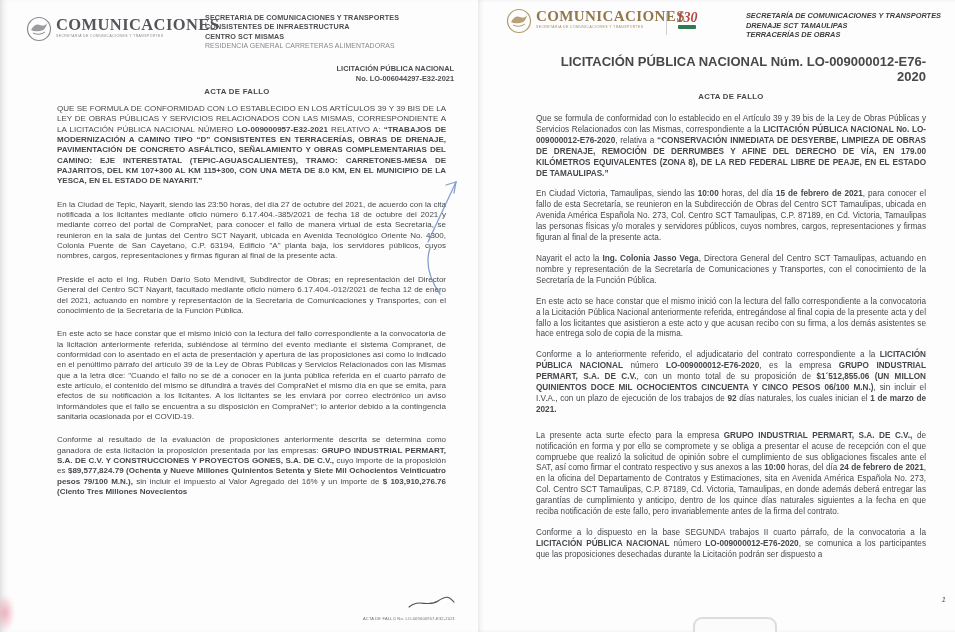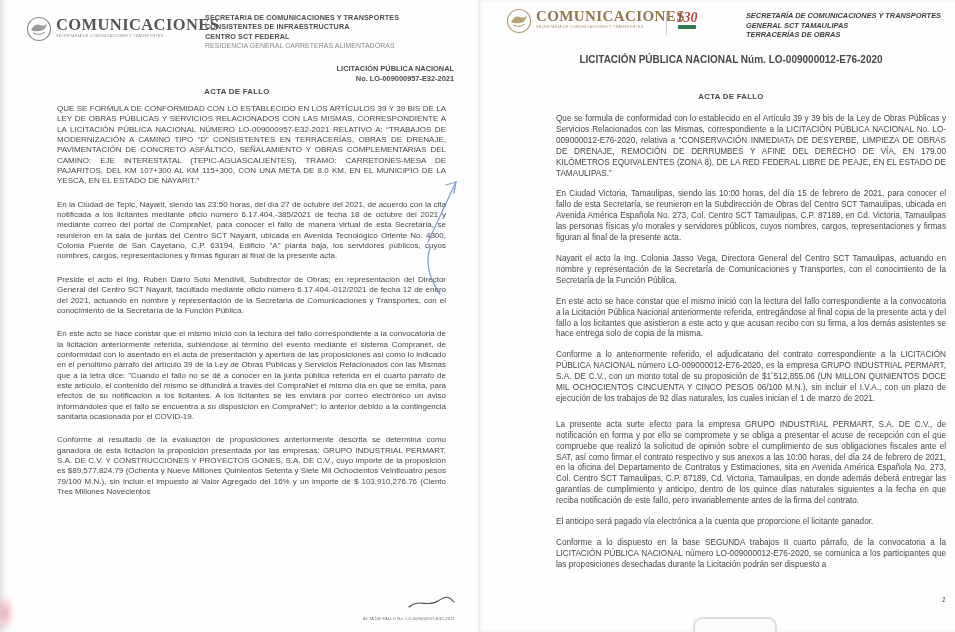--- a/index.html
+++ b/index.html
@@ -28,41 +28,41 @@
   .lp-header .light{font-weight:400;color:#85878a;font-size:6.9px;}
 
   .lp-licit{position:absolute;right:31px;top:64px;text-align:right;font-weight:700;
     font-size:7.4px;line-height:10px;color:#4b4d50;}
   .acta-title{position:absolute;font-weight:700;color:#47494c;text-align:center;}
   .lp-acta{left:57px;top:87px;width:360px;font-size:7.8px;letter-spacing:.3px;}
 
   .lp-body{position:absolute;left:57px;top:104px;width:389px;font-size:8px;
     line-height:10.35px;text-align:justify;color:#46494d;}
   .lp-body p{margin:0 0 13px 0;}
-  .b{font-weight:400;}
+  .b{font-weight:700;}
 
   .lp-footer{position:absolute;right:30px;top:616px;font-size:4px;color:#6a6d70;letter-spacing:.2px;}
 
   
   .logo-right{left:28px;top:8px;}
   .logo-div{position:absolute;left:188px;top:13px;width:1px;height:22px;background:#cfcfcf;}
   .logo130{position:absolute;left:197px;top:11px;width:24px;text-align:center;}
   .logo130 .num{font-family:"Liberation Serif", serif;font-weight:700;font-style:italic;
     font-size:14px;line-height:13px;color:#b44a3f;}
   .logo130 .base{width:18px;height:4px;background:#2f7a50;border-radius:1px;margin:1px auto 0;}
 
   .rp-header{position:absolute;right:22px;top:11px;text-align:left;font-weight:700;
     font-style:italic;font-size:7.4px;line-height:9.7px;color:#3e3e41;}
 
-  .rp-licit{position:absolute;left:58px;top:54px;width:390px;text-align:center;
-    font-weight:700;font-size:10px;color:#46484b;}
+  .rp-licit{position:absolute;left:58px;top:54px;width:390px;text-align:right;
+    font-weight:700;font-size:13px;color:#46484b;}
   .rp-acta{left:58px;top:92px;width:390px;font-size:7.8px;letter-spacing:.3px;}
 
   .rp-body{position:absolute;left:58px;top:114px;width:390px;font-size:8.2px;
-    line-height:10.9px;text-align:justify;color:#45484c;margin-left:20px;}
+    line-height:10.9px;text-align:justify;color:#45484c;}
   .rp-body p{margin:0 0 10px 0;}
   .rp-body p:nth-of-type(6){margin-top:15px;}
 
   .page-num{position:absolute;right:17px;top:595px;font-style:italic;font-size:8px;color:#55585c;}
 
   .stamp-outline{position:absolute;left:215px;top:617px;width:80px;height:26px;
     border:2px solid #dddddf;border-radius:9px;background:#fbfbfb;}
 
   .pink-smudge{position:absolute;left:-5px;top:594px;width:20px;height:38px;
     background:radial-gradient(ellipse at center, rgba(229,86,115,.45), rgba(229,86,115,0) 70%);
@@ -85,27 +85,27 @@
     </svg>
     <div class="brandcol">
       <div class="brand brand-gray">COMUNICACIONES</div>
       <div class="logocap">SECRETARIA DE COMUNICACIONES Y TRANSPORTES</div>
     </div>
   </div>
 
   <div class="lp-header">
     <div>SECRETARIA DE COMUNICACIONES Y TRANSPORTES</div>
     <div>CONSISTENTES DE INFRAESTRUCTURA</div>
-    <div>CENTRO SCT FEDERAL</div>
+    <div>CENTRO SCT MISMAS</div>
     <div class="light">RESIDENCIA GENERAL CARRETERAS ALIMENTADORAS</div>
   </div>
 
   <div class="lp-licit">
     <div>LICITACIÓN PÚBLICA NACIONAL</div>
-    <div>No. LO-009000957-E32-2021</div>
+    <div>No. LO-006044297-E32-2021</div>
   </div>
 
   <div class="acta-title lp-acta">ACTA DE FALLO</div>
 
   <div class="lp-body">
       <p><span>QUE SE FORMULA DE CONFORMIDAD CON LO ESTABLECIDO EN LOS ARTÍCULOS 39 Y 39 BIS DE LA LEY DE OBRAS PÚBLICAS Y SERVICIOS RELACIONADOS CON LAS MISMAS, CORRESPONDIENTE A LA LICITACIÓN PÚBLICA NACIONAL NÚMERO </span><span class="b">LO-009000957-E32-2021</span><span> RELATIVO A: </span><span class="b">“TRABAJOS DE MODERNIZACIÓN A CAMINO TIPO “D” CONSISTENTES EN TERRACERÍAS, OBRAS DE DRENAJE, PAVIMENTACIÓN DE CONCRETO ASFÁLTICO, SEÑALAMIENTO Y OBRAS COMPLEMENTARIAS DEL CAMINO: EJE INTERESTATAL (TEPIC-AGUASCALIENTES), TRAMO: CARRETONES-MESA DE PAJARITOS, DEL KM 107+300 AL KM 115+300, CON UNA META DE 8.0 KM, EN EL MUNICIPIO DE LA YESCA, EN EL ESTADO DE NAYARIT.”</span></p>
       <p><span>En la Ciudad de Tepic, Nayarit, siendo las 23:50 horas, del día 27 de octubre del 2021, de acuerdo con la cita notificada a los licitantes mediante oficio número 6.17.404.-385/2021 de fecha 18 de octubre del 2021 y mediante correo del portal de CompraNet, para conocer el fallo de manera virtual de esta Secretaría, se reunieron en la sala de juntas del Centro SCT Nayarit, ubicada en Avenida Tecnológico Oriente No. 4300, Colonia Puente de San Cayetano, C.P. 63194, Edificio "A" planta baja, los servidores públicos, cuyos nombres, cargos, representaciones y firmas figuran al final de la presente acta.</span></p>
       <p><span>Preside el acto el Ing. Rubén Darío Soto Mendívil, Subdirector de Obras; en representación del Director General del Centro SCT Nayarit, facultado mediante oficio número 6.17.404.-012/2021 de fecha 12 de enero del 2021, actuando en nombre y representación de la Secretaría de Comunicaciones y Transportes, con el conocimiento de la Secretaría de la Función Pública.</span></p>
       <p><span>En este acto se hace constar que el mismo inició con la lectura del fallo correspondiente a la convocatoria de la licitación anteriormente referida, subiéndose al término del evento mediante el sistema Compranet, de conformidad con lo asentado en el acta de presentación y apertura de las proposiciones así como lo indicado en el penúltimo párrafo del artículo 39 de la Ley de Obras Públicas y Servicios Relacionados con las Mismas que a la letra dice: "Cuando el fallo no se dé a conocer en la junta pública referida en el cuarto párrafo de este artículo, el contenido del mismo se difundirá a través del CompraNet el mismo día en que se emita, para efectos de su notificación a los licitantes. A los licitantes se les enviará por correo electrónico un aviso informándoles que el fallo se encuentra a su disposición en CompraNet"; lo anterior debido a la contingencia sanitaria ocasionada por el COVID-19.</span></p>
       <p><span>Conforme al resultado de la evaluación de proposiciones anteriormente descrita se determina como ganadora de esta licitación la proposición presentada por las empresas: </span><span class="b">GRUPO INDUSTRIAL PERMART, S.A. DE C.V. Y CONSTRUCCIONES Y PROYECTOS GONES, S.A. DE C.V.,</span><span> cuyo importe de la proposición es </span><span class="b">$89,577,824.79 (Ochenta y Nueve Millones Quinientos Setenta y Siete Mil Ochocientos Veinticuatro pesos 79/100 M.N.),</span><span> sin incluir el impuesto al Valor Agregado del 16% y un importe de </span><span class="b">$ 103,910,276.76 (Ciento Tres Millones Novecientos</span></p>
@@ -142,34 +142,33 @@
     </div>
   </div>
   <div class="logo-div"></div>
   <div class="logo130">
     <div class="num">130</div>
     <div class="base"></div>
   </div>
 
   <div class="rp-header">
     <div>SECRETARÍA DE COMUNICACIONES Y TRANSPORTES</div>
-    <div>GENERAL SCT TAMAULIPAS</div>
+    <div>DRENAJE SCT TAMAULIPAS</div>
     <div>TERRACERÍAS DE OBRAS</div>
   </div>
 
   <div class="rp-licit">LICITACIÓN PÚBLICA NACIONAL Núm. LO-009000012-E76-2020</div>
 
   <div class="acta-title rp-acta">ACTA DE FALLO</div>
 
   <div class="rp-body">
       <p><span>Que se formula de conformidad con lo establecido en el Artículo 39 y 39 bis de la Ley de Obras Públicas y Servicios Relacionados con las Mismas, correspondiente a la </span><span class="b">LICITACIÓN PÚBLICA NACIONAL No. LO-009000012-E76-2020</span><span>, relativa a </span><span class="b">“CONSERVACIÓN INMEDIATA DE DESYERBE, LIMPIEZA DE OBRAS DE DRENAJE, REMOCIÓN DE DERRUMBES Y AFINE DEL DERECHO DE VÍA, EN 179.00 KILÓMETROS EQUIVALENTES (ZONA 8), DE LA RED FEDERAL LIBRE DE PEAJE, EN EL ESTADO DE TAMAULIPAS.”</span></p>
       <p><span>En Ciudad Victoria, Tamaulipas, siendo las </span><span class="b">10:00</span><span> horas, del día </span><span class="b">15 de febrero de 2021</span><span>, para conocer el fallo de esta Secretaría, se reunieron en la Subdirección de Obras del Centro SCT Tamaulipas, ubicada en Avenida América Española No. 273, Col. Centro SCT Tamaulipas, C.P. 87189, en Cd. Victoria, Tamaulipas las personas físicas y/o morales y servidores públicos, cuyos nombres, cargos, representaciones y firmas figuran al final de la presente acta.</span></p>
       <p><span>Nayarit el acto la </span><span class="b">Ing. Colonia Jasso Vega</span><span>, Directora General del Centro SCT Tamaulipas, actuando en nombre y representación de la Secretaría de Comunicaciones y Transportes, con el conocimiento de la Secretaría de la Función Pública.</span></p>
       <p><span>En este acto se hace constar que el mismo inició con la lectura del fallo correspondiente a la convocatoria a la Licitación Pública Nacional anteriormente referida, entregándose al final copia de la presente acta y del fallo a los licitantes que asistieron a este acto y que acusan recibo con su firma, a los demás asistentes se hace entrega solo de copia de la misma.</span></p>
       <p><span>Conforme a lo anteriormente referido, el adjudicatario del contrato correspondiente a la </span><span class="b">LICITACIÓN PÚBLICA NACIONAL</span><span> número </span><span class="b">LO-009000012-E76-2020</span><span>, es la empresa </span><span class="b">GRUPO INDUSTRIAL PERMART, S.A. DE C.V.</span><span>, con un monto total de su proposición de </span><span class="b">$1´512,855.06 (UN MILLON QUINIENTOS DOCE MIL OCHOCIENTOS CINCUENTA Y CINCO PESOS 06/100 M.N.)</span><span>, sin incluir el I.V.A., con un plazo de ejecución de los trabajos de </span><span class="b">92</span><span> días naturales, los cuales inician el </span><span class="b">1 de marzo de 2021.</span></p>
       <p><span>La presente acta surte efecto para la empresa </span><span class="b">GRUPO INDUSTRIAL PERMART, S.A. DE C.V.,</span><span> de notificación en forma y por ello se compromete y se obliga a presentar el acuse de recepción con el que compruebe que realizó la solicitud de opinión sobre el cumplimiento de sus obligaciones fiscales ante el SAT, así como firmar el contrato respectivo y sus anexos a las </span><span class="b">10:00</span><span> horas, del día </span><span class="b">24 de febrero de 2021</span><span>, en la oficina del Departamento de Contratos y Estimaciones, sita en Avenida América Española No. 273, Col. Centro SCT Tamaulipas, C.P. 87189, Cd. Victoria, Tamaulipas, en donde además deberá entregar las garantías de cumplimiento y anticipo, dentro de los quince días naturales siguientes a la fecha en que reciba notificación de este fallo, pero invariablemente antes de la firma del contrato.</span></p>
-      <p><span>El anticipo será pagado vía electrónica a la cuenta que proporcione el licitante ganador.</span></p>
       <p><span>Conforme a lo dispuesto en la base SEGUNDA trabajos II cuarto párrafo, de la convocatoria a la </span><span class="b">LICITACIÓN PÚBLICA NACIONAL</span><span> número </span><span class="b">LO-009000012-E76-2020</span><span>, se comunica a los participantes que las proposiciones desechadas durante la Licitación podrán ser dispuesto a</span></p>
     </div>
 
   <div class="page-num">1</div>
   <div class="stamp-outline"></div>
 </div>
 
 </body></html>

